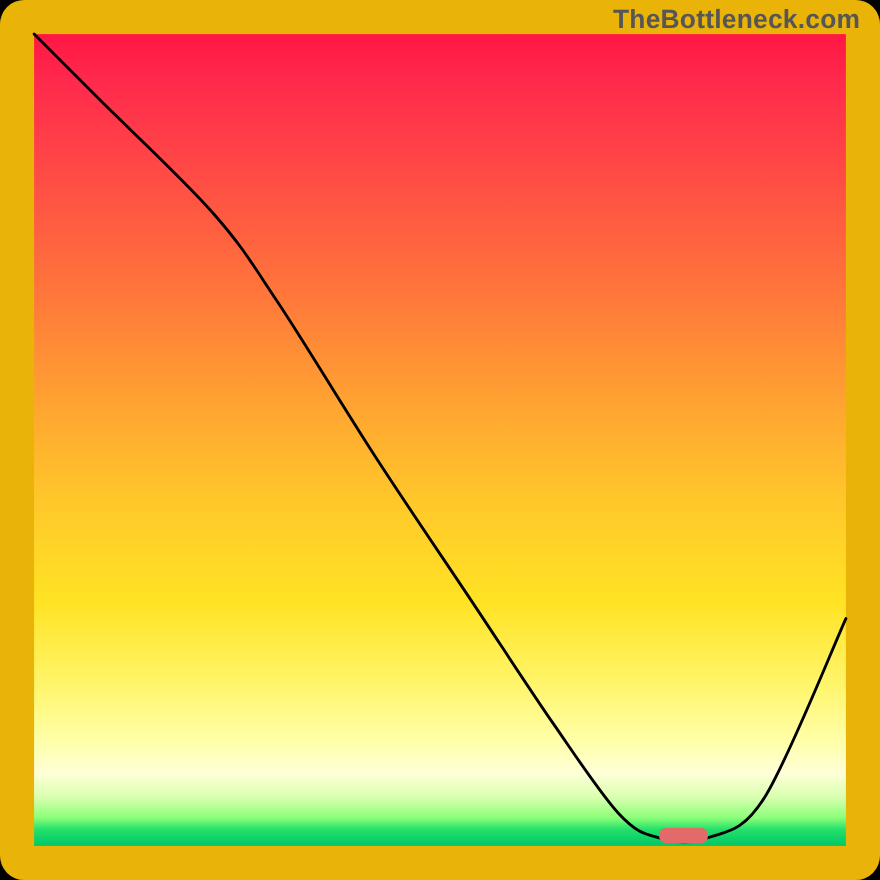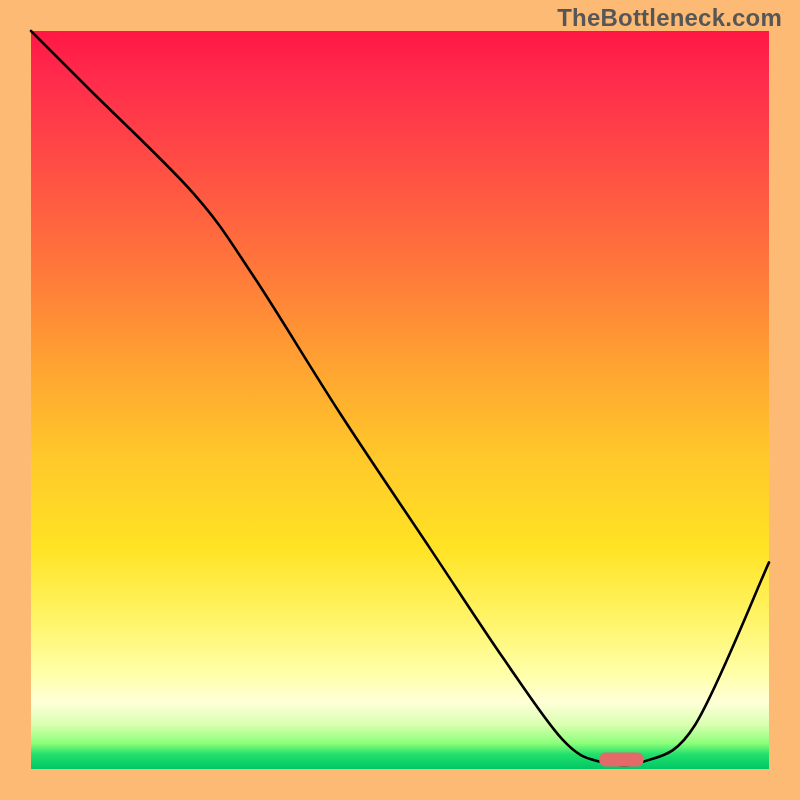--- a/index.html
+++ b/index.html
@@ -8,21 +8,22 @@
     width: 800px;
     height: 800px;
     background: #000;
     overflow: hidden;
     font-family: Arial, Helvetica, sans-serif;
   }
   .frame {
     position: relative;
     width: 800px;
     height: 800px;
-    background: #fdba74;
+    background: #eab308;
+    border-radius: 22px;
   }
   .watermark {
     position: absolute;
     top: 4px;
     right: 18px;
     color: #565656;
     font-size: 24px;
     font-weight: bold;
     letter-spacing: 0.2px;
     z-index: 10;

